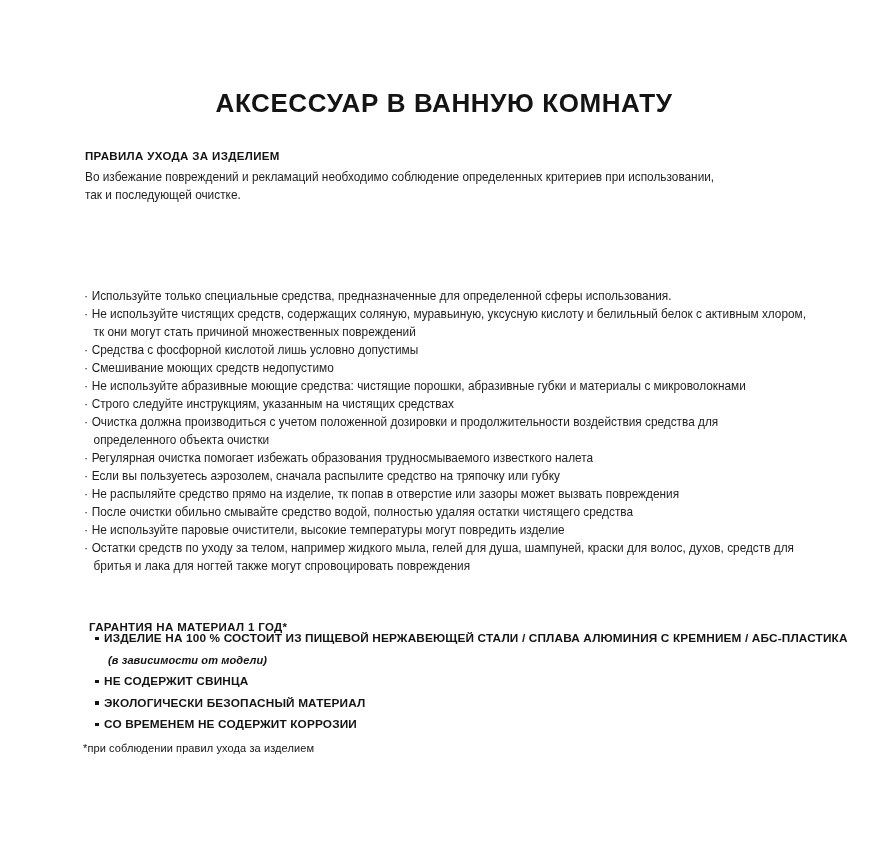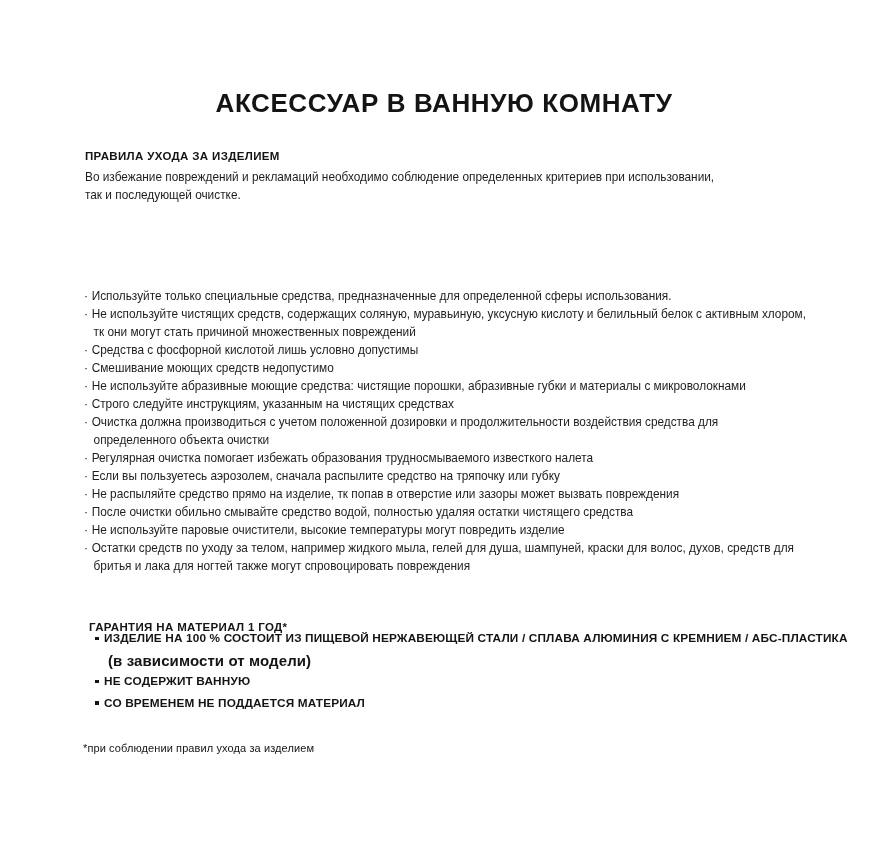--- a/index.html
+++ b/index.html
@@ -136,22 +136,23 @@
     height: 3.5px;
     background: #141414;
   }
   .warranty-item .warranty-text {
     display: block;
     padding-left: 9px;
   }
   .warranty-item .sub-note {
     display: block;
     padding-left: 13px;
-    font-size: 15px;
+    font-size: 11px;
     letter-spacing: 0.1px;
+    font-style: italic;
   }
 
   .footnote {
     position: absolute;
     left: 83px;
     top: 742px;
     font-size: 11px;
     font-weight: 400;
     letter-spacing: 0.1px;
     color: #141414;
@@ -232,23 +233,27 @@
   <div class="section-heading" id="warranty-heading">ГАРАНТИЯ НА МАТЕРИАЛ 1 ГОД*</div>
 
   <ul class="warranty-list" id="warranty-list">
       <li class="warranty-item">
         <span class="sq-bullet"></span>
         <span class="warranty-text">ИЗДЕЛИЕ НА 100 % СОСТОИТ ИЗ ПИЩЕВОЙ НЕРЖАВЕЮЩЕЙ СТАЛИ / СПЛАВА АЛЮМИНИЯ С КРЕМНИЕМ / АБС-ПЛАСТИКА</span>
         <span class="sub-note">(в зависимости от модели)</span>
       </li>
       <li class="warranty-item">
         <span class="sq-bullet"></span>
-        <span class="warranty-text">НЕ СОДЕРЖИТ ВАННУЮ</span>
-      </li>
-      <li class="warranty-item">
-        <span class="sq-bullet"></span>
-        <span class="warranty-text">СО ВРЕМЕНЕМ НЕ ПОДДАЕТСЯ МАТЕРИАЛ</span>
+        <span class="warranty-text">НЕ СОДЕРЖИТ СВИНЦА</span>
+      </li>
+      <li class="warranty-item">
+        <span class="sq-bullet"></span>
+        <span class="warranty-text">ЭКОЛОГИЧЕСКИ БЕЗОПАСНЫЙ МАТЕРИАЛ</span>
+      </li>
+      <li class="warranty-item">
+        <span class="sq-bullet"></span>
+        <span class="warranty-text">СО ВРЕМЕНЕМ НЕ СОДЕРЖИТ КОРРОЗИИ</span>
       </li>
     </ul>
 
   <div class="footnote">*при соблюдении правил ухода за изделием</div>
 
 </div>
 
 </body></html>

